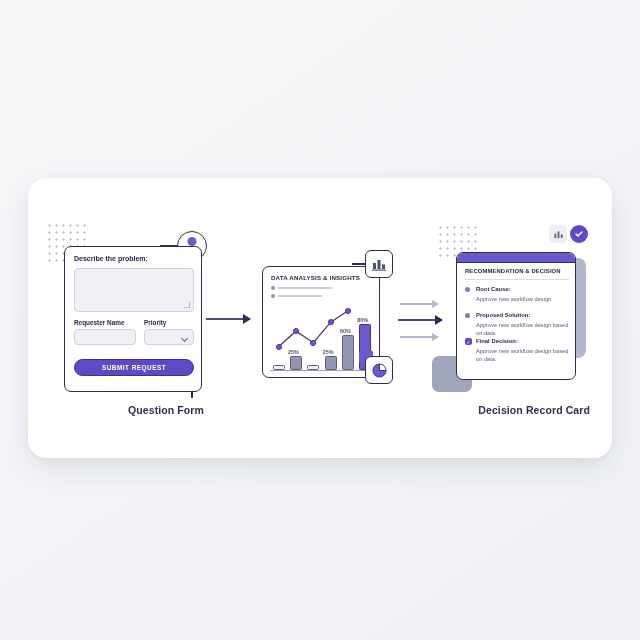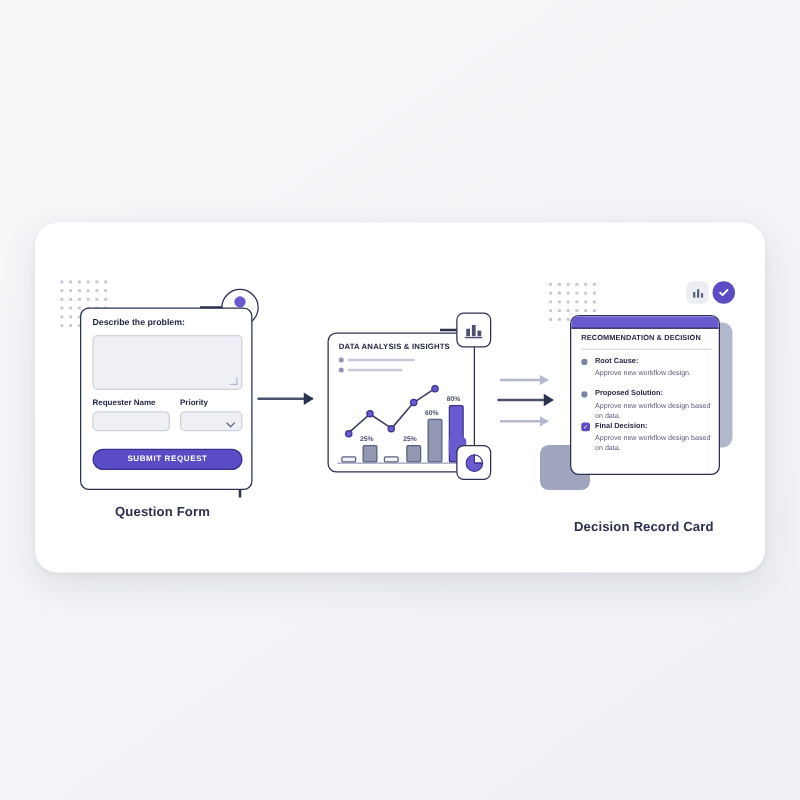--- a/index.html
+++ b/index.html
@@ -35,26 +35,26 @@
   #dots-left  { left: 46px;  top: 222px; width: 44px; height: 44px; }
   #dots-right { left: 437px; top: 224px; width: 44px; height: 36px; }
 
   
   .caption {
     position: absolute;
     top: 404px;
     font-size: 10.5px;
     font-weight: bold;
     color: #2b3050;
-    text-align: center;
+    text-align: right;
     letter-spacing: .1px;
   }
   #cap-1 { left: 56px;  width: 148px; }
   #cap-2 { left: 246px; width: 148px; }
-  #cap-3 { left: 440px; width: 150px; margin-top: 12px; }
+  #cap-3 { left: 440px; width: 150px; }
 
   
   #form-card {
     position: absolute;
     left: 64px; top: 246px;
     width: 138px; height: 146px;
     background: #ffffff;
     border: 1.4px solid #2b3050;
     border-radius: 7px;
   }

